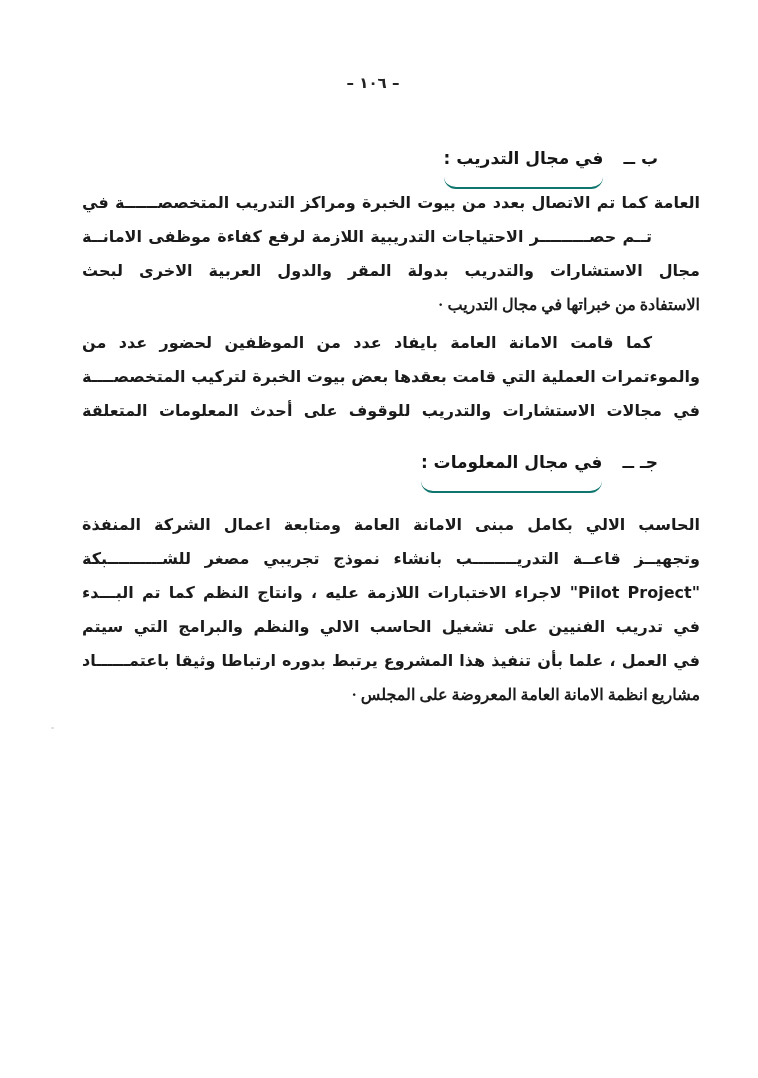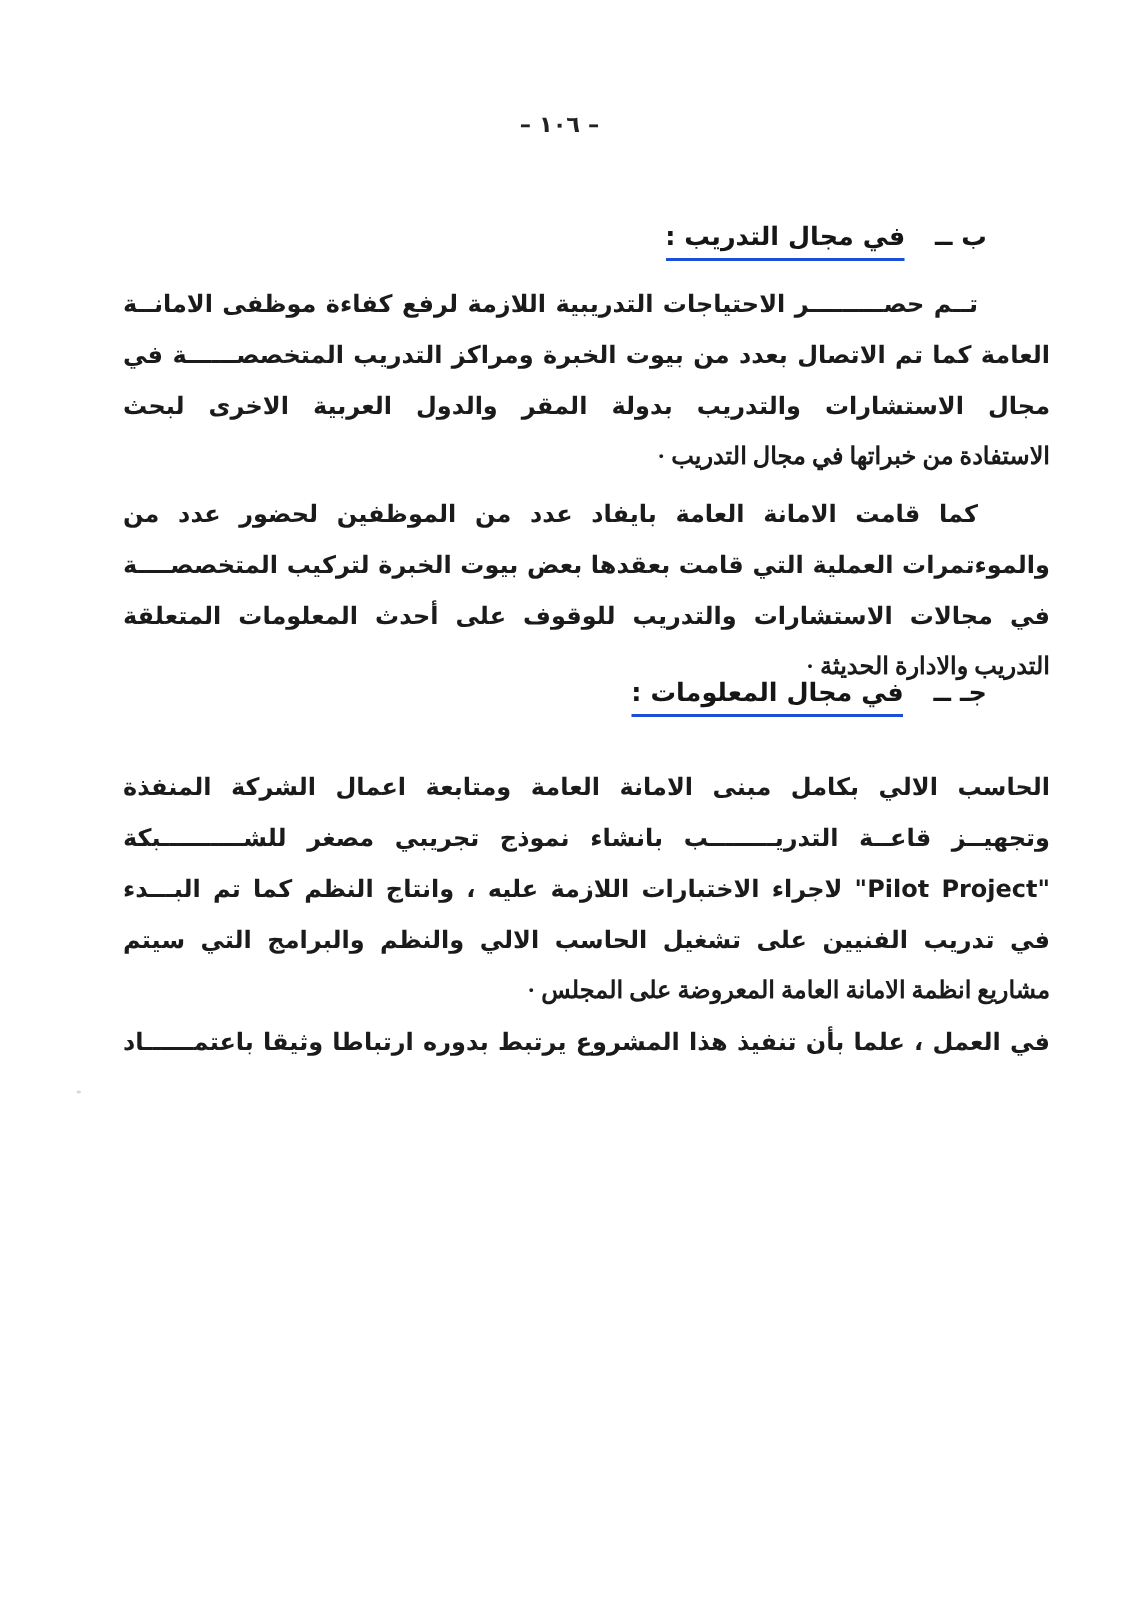--- a/index.html
+++ b/index.html
@@ -1,15 +1,15 @@
 <!DOCTYPE html>
 <html lang="ar" dir="rtl"><head>
 <meta charset="utf-8">
 <style>
-  * { margin: 0; padding: 0; box-sizing: border-box; }
+  * { margin: 0; padding: 0; box-sizing: border-box; border-radius: 12px; }
   html, body { background: #ffffff; }
   body {
     width: 758px;
     height: 1078px;
     position: relative;
     overflow: hidden;
     font-family: "DejaVu Sans", sans-serif;
     color: #1b1b1b;
     direction: rtl;
   }
@@ -36,22 +36,22 @@
     font-size: 17px;
     font-weight: bold;
     color: #161616;
   }
   .heading .marker {
     margin-left: 14px;
     letter-spacing: 1px;
     margin-top: 32px;
   }
   .heading .title {
-    border-bottom: 2px solid #1d4ed8;
-    padding-bottom: 4px;
+    border-bottom: 2px solid #0f766e;
+    padding-bottom: 19px;
   }
   .para {
     position: absolute;
     right: 58px;
     width: 618px;
     font-size: 16px;
     font-weight: bold;
     line-height: 34px;
     color: #1b1b1b;
   }
@@ -85,42 +85,41 @@
 <div class="page">
 
   <div class="page-number">– ١٠٦ –</div>
 
   <div class="heading" id="heading-1">
     <span class="marker">ب ــ</span>
     <span class="title">في مجال التدريب :</span>
   </div>
 
   <div class="para" id="para-1">
+    <div class="line">العامة كما تم الاتصال بعدد من بيوت الخبرة ومراكز التدريب المتخصصــــــة في</div>
     <div class="line first">تــم حصـــــــــر الاحتياجات التدريبية اللازمة لرفع كفاءة موظفى الامانــة</div>
-    <div class="line">العامة كما تم الاتصال بعدد من بيوت الخبرة ومراكز التدريب المتخصصــــــة في</div>
     <div class="line">مجال الاستشارات والتدريب بدولة المقر والدول العربية الاخرى لبحث امكانيــــــة</div>
     <div class="line end">الاستفادة من خبراتها في مجال التدريب ·</div>
   </div>
 
   <div class="para" id="para-2">
     <div class="line first">كما قامت الامانة العامة بايفاد عدد من الموظفين لحضور عدد من النــــــدوات</div>
     <div class="line">والموءتمرات العملية التي قامت بعقدها بعض بيوت الخبرة لتركيب المتخصصــــة</div>
     <div class="line">في مجالات الاستشارات والتدريب للوقوف على أحدث المعلومات المتعلقة بأساليــب</div>
-    <div class="line end">التدريب والادارة الحديثة ·</div>
   </div>
 
   <div class="heading" id="heading-2">
     <span class="marker">جـ ــ</span>
     <span class="title">في مجال المعلومات :</span>
   </div>
 
   <div class="para" id="para-3">
     <div class="line">الحاسب الالي بكامل مبنى الامانة العامة ومتابعة اعمال الشركة المنفذة للتركيـــب</div>
     <div class="line">وتجهيــز قاعــة التدريــــــــب بانشاء نموذج تجريبي مصغر للشــــــــــبكة</div>
     <div class="line">"Pilot Project" لاجراء الاختبارات اللازمة عليه ، وانتاج النظم كما تم البـــدء</div>
     <div class="line">في تدريب الفنيين على تشغيل الحاسب الالي والنظم والبرامج التي سيتم استخدامها</div>
+    <div class="line">في العمل ، علما بأن تنفيذ هذا المشروع يرتبط بدوره ارتباطا وثيقا باعتمــــــاد</div>
     <div class="line end">مشاريع انظمة الامانة العامة المعروضة على المجلس ·</div>
-    <div class="line">في العمل ، علما بأن تنفيذ هذا المشروع يرتبط بدوره ارتباطا وثيقا باعتمــــــاد</div>
   </div>
 
   <div class="speck"></div>
 
 </div>
 
 </body></html>

